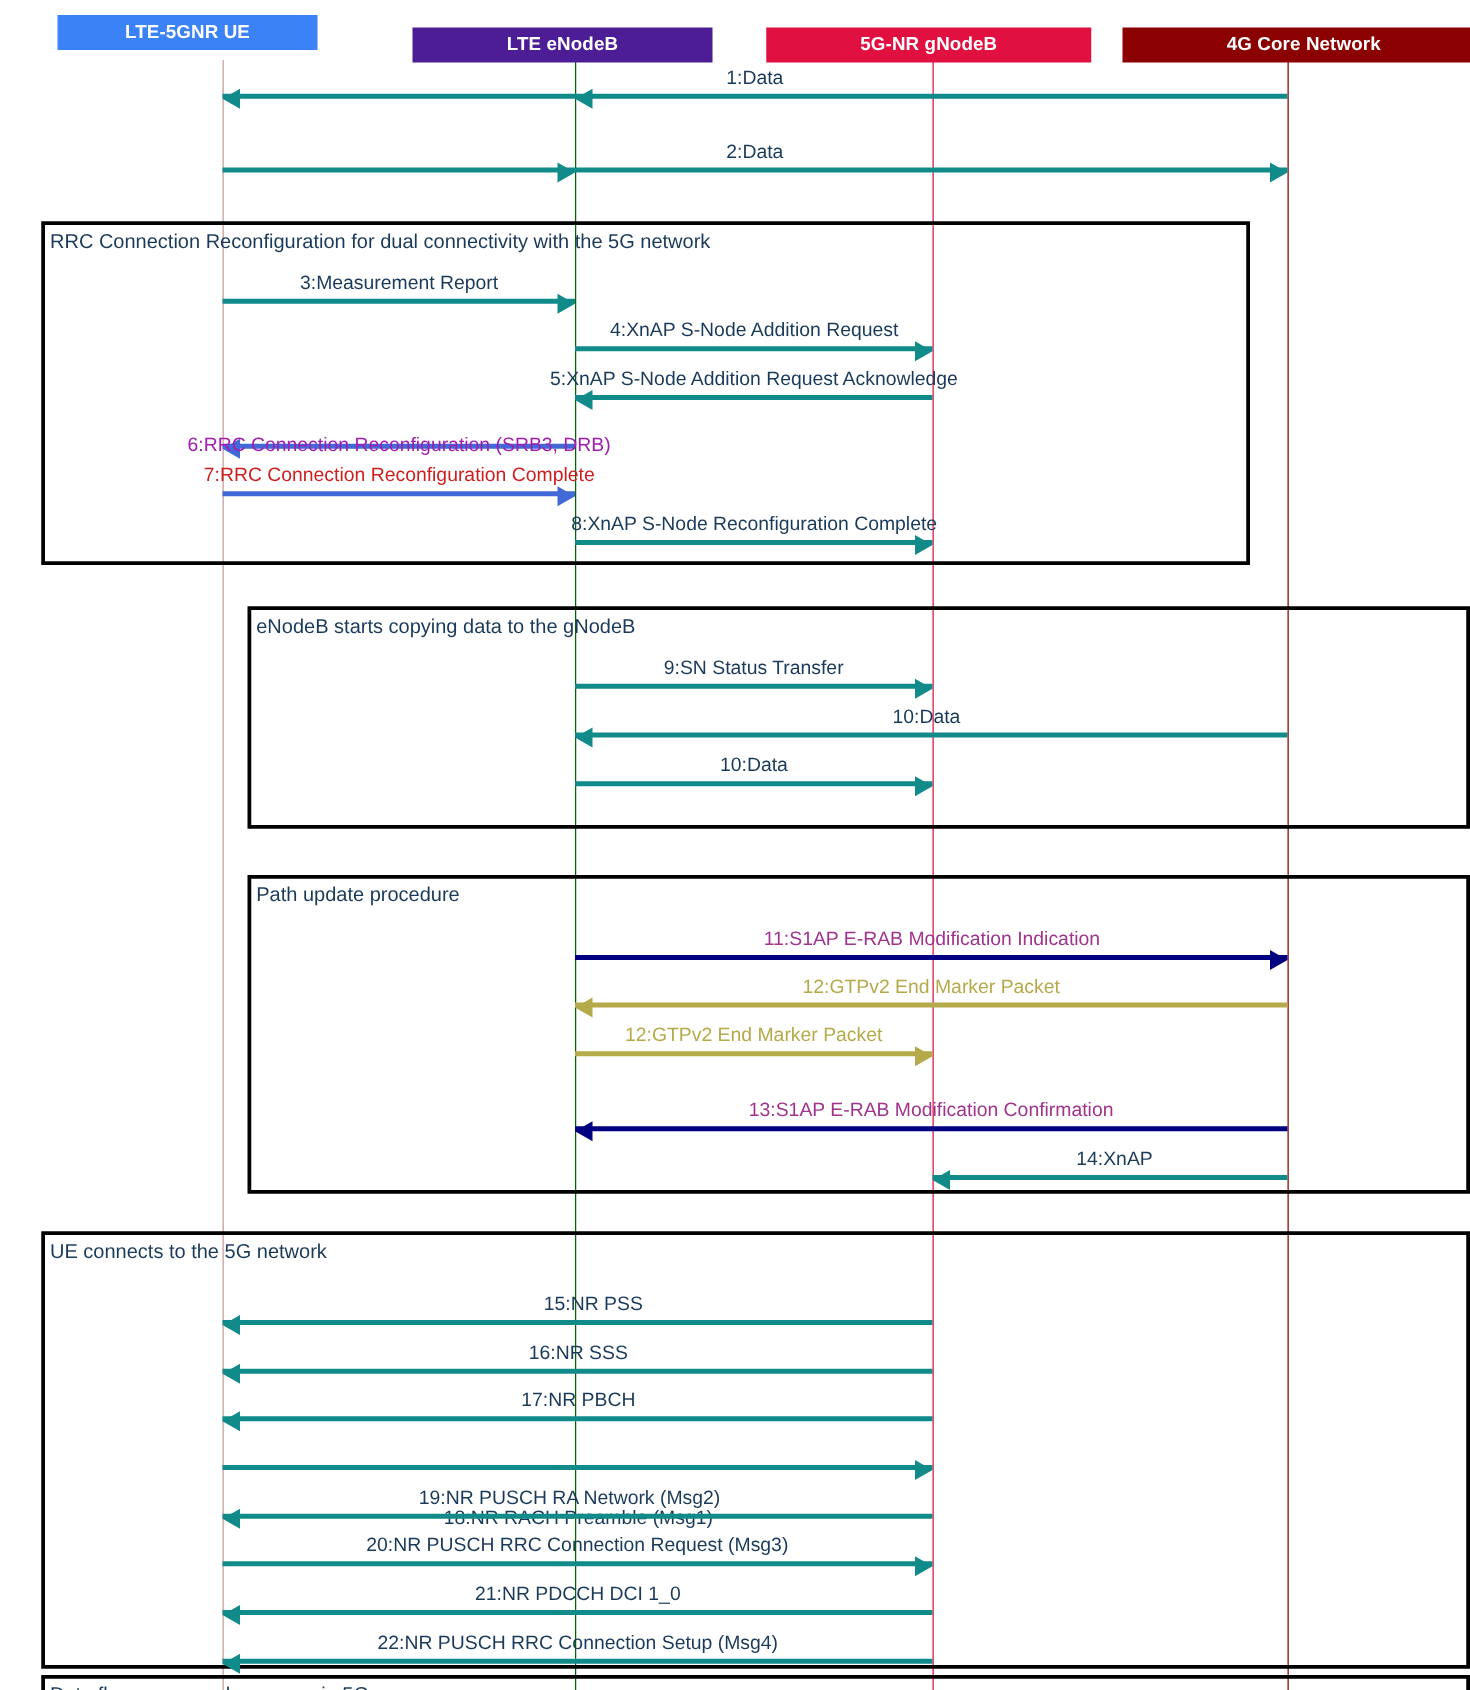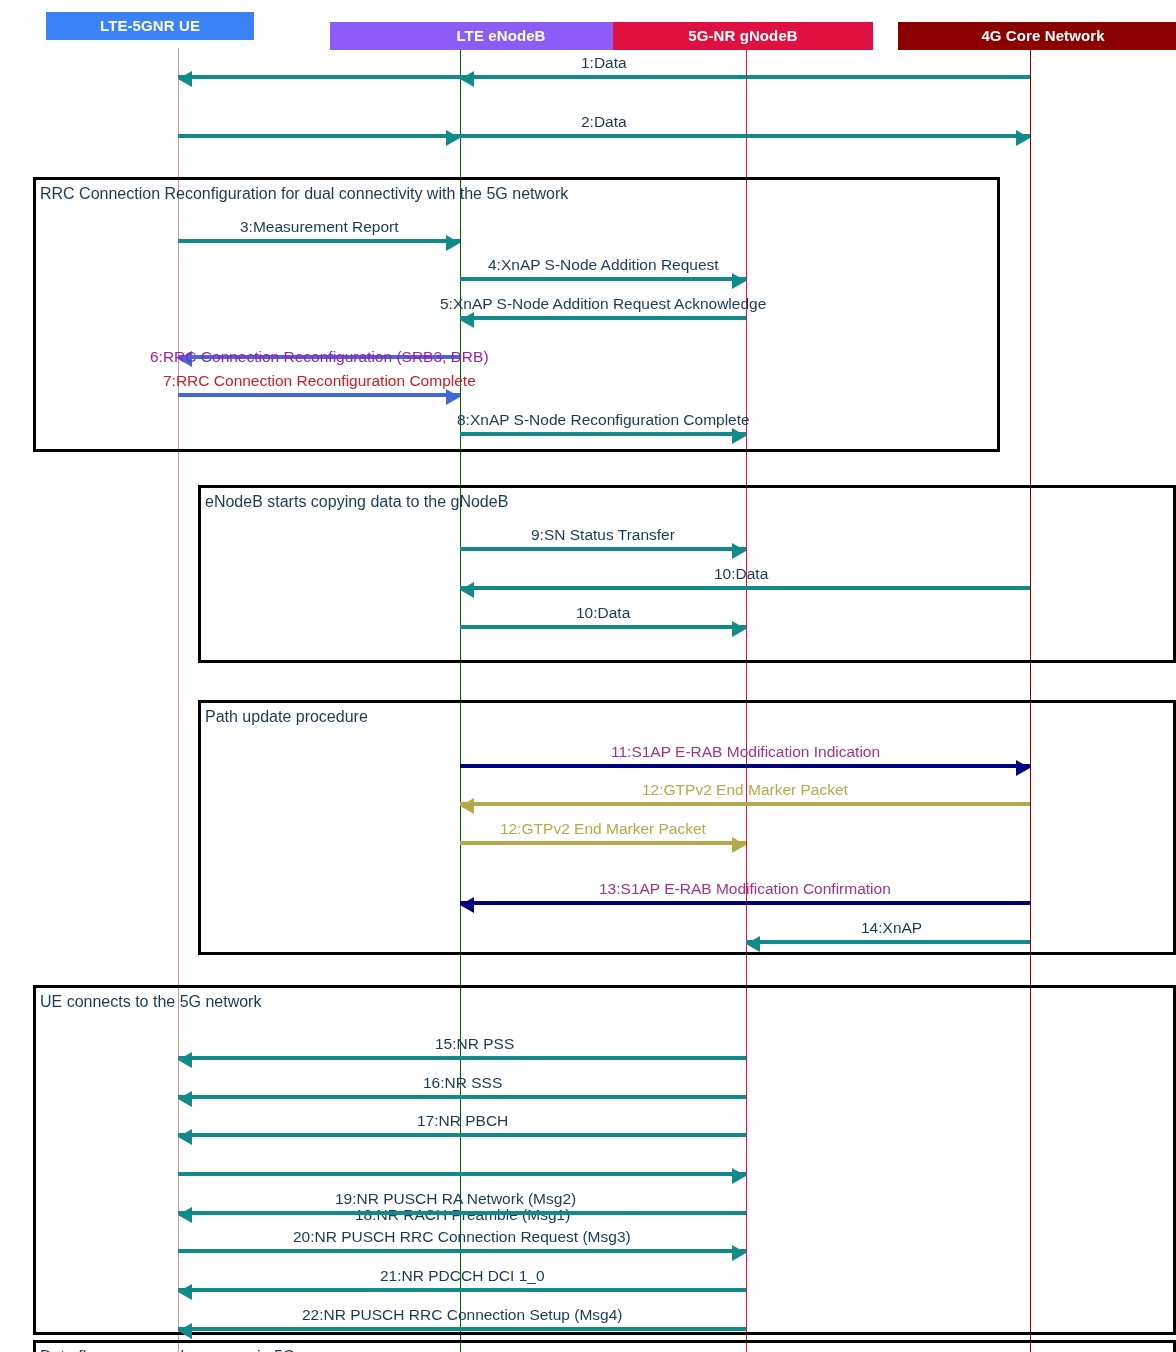--- a/index.html
+++ b/index.html
@@ -165,18 +165,18 @@
       <div class="msg-line" style="left: 178px; top: 1288px; width: 568px; background: rgb(17, 138, 138);"></div>
       <div class="msg-head" style="top: 1284px; left: 178px; border-right: 14px solid rgb(17, 138, 138);"></div>
       <div class="msg-label" style="color: rgb(26, 58, 90); top: 1268px; left: 380px;">21:NR PDCCH DCI 1_0</div>
       <div class="msg-line" style="left: 178px; top: 1327px; width: 568px; background: rgb(17, 138, 138);"></div>
       <div class="msg-head" style="top: 1323px; left: 178px; border-right: 14px solid rgb(17, 138, 138);"></div>
       <div class="msg-label" style="color: rgb(26, 58, 90); top: 1307px; left: 302px;">22:NR PUSCH RRC Connection Setup (Msg4)</div>
     </div>
 
   <div id="participants-layer">
       <div class="participant" style="left: 46px; top: 12px; width: 208px; background: #3b82f6;">LTE-5GNR UE</div>
-      <div class="participant" style="left: 330px; top: 22px; width: 260px; background: #8b5cf6; padding-left: 41px;">LTE eNodeB</div>
+      <div class="participant" style="left: 330px; top: 22px; width: 240px; background: #4c1d95;">LTE eNodeB</div>
       <div class="participant" style="left: 613px; top: 22px; width: 260px; background: rgb(224, 16, 64);">5G-NR gNodeB</div>
       <div class="participant" style="left: 898px; top: 22px; width: 290px; background: rgb(139, 0, 0);">4G Core Network</div>
     </div>
 
 </div>
 
 </body></html>

